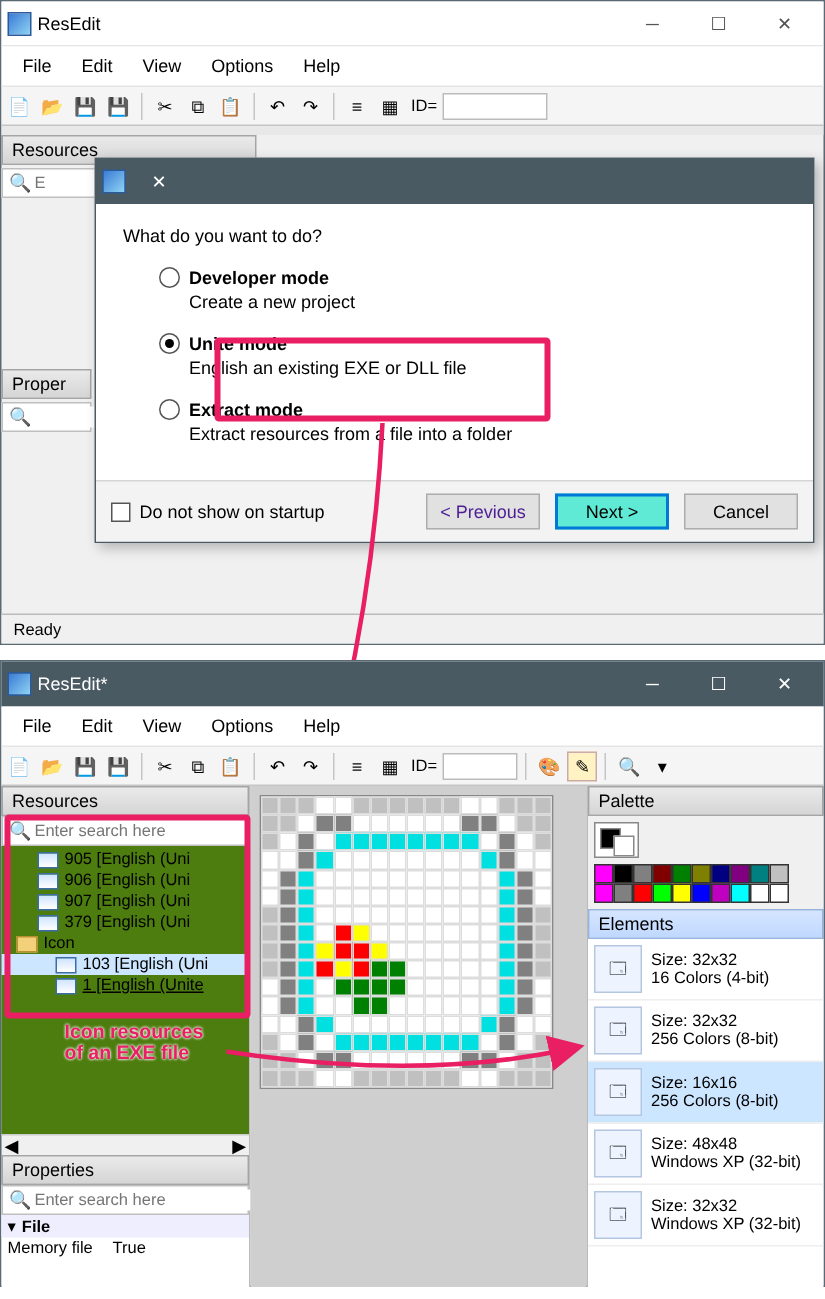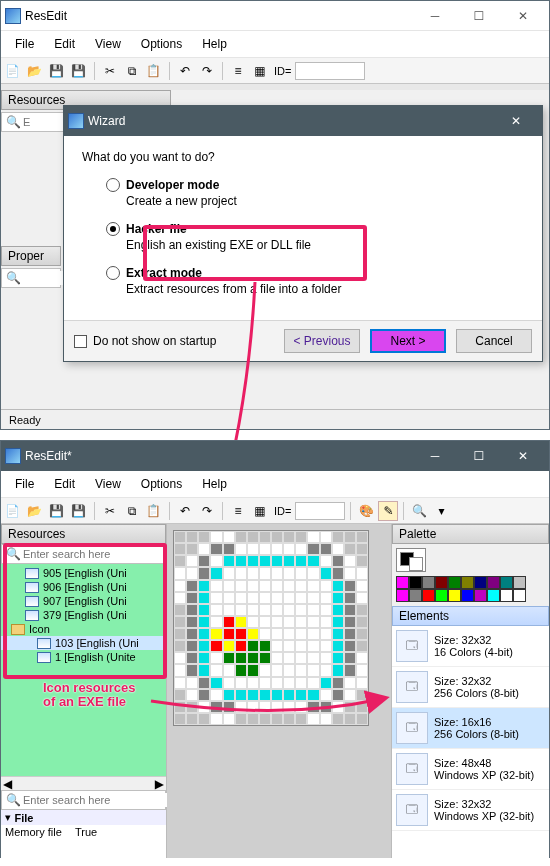--- a/index.html
+++ b/index.html
@@ -93,39 +93,39 @@
     padding:8px 10px; gap:10px; background:#f3f3f3;
   }
   .wizard-footer .spacer{flex:1;}
   .btn {
     min-width:76px; height:24px;
     border:1px solid #adadad; background:#e1e1e1;
     display:flex;align-items:center;justify-content:center;
     font-size:12px;
   }
   .btn.disabled{color:#4c1d95;}
-  .btn.primary{border:2px solid #0078d7; background:#d946ef;}
+  .btn.primary{border:2px solid #0078d7; background:#5eead4;}
   .checkbox{width:13px;height:13px;border:1px solid #555;background:#fff;display:inline-block;margin-right:6px;}
   .annot {
     position:absolute;
     border:4px solid #e91e63;
     border-radius:3px;
     pointer-events:none;
   }
   .annot-label{
     color:#e91e63; font-weight:bold; font-size:13px;
     text-shadow:0 0 2px #fff,0 0 2px #fff;
   }
   .arrow-svg{position:absolute;pointer-events:none;}
   
   .bottom-layout{display:flex; height:350px; position:relative;}
   .left-col{width:166px; display:flex;flex-direction:column;border-right:1px solid #bbb;}
   .mid-col{flex:1; display:flex; background:#cfcfcf;}
   .right-col{width:158px; display:flex;flex-direction:column;border-left:1px solid #bbb;}
-  .tree{font-size:11px; padding:2px 0; overflow:hidden; background:#86efac; flex:1;}
+  .tree{font-size:11px; padding:2px 0; overflow:hidden; background:#4d7c0f; flex:1;}
   .tree .item{display:flex;align-items:center; gap:4px; padding:1px 0 1px 24px; white-space:nowrap;}
   .tree .folder{padding-left:10px;}
   .tree .sel{background:#cde6ff;}
   .ico{display:inline-block;}
   .ico-dlg{width:14px;height:11px;border:1px solid #3a6ea5;background:linear-gradient(#cfe3ff,#fff);}
   .ico-fld{width:14px;height:11px;background:#f3d17a;border:1px solid #b89030;}
   .prop{background:#fff; font-size:11px;}
   .prop-row{display:flex;padding:1px 4px;}
   .prop-row .k{width:70px;}
   .elements-list{flex:1;overflow:hidden;background:#fff;font-size:11px;}
@@ -197,37 +197,36 @@
     </div>
   </div>
 
   <div class="statusbar" style="position:absolute;bottom:0;left:0;right:0;">
     <div class="cell" style="border:none;">Ready</div>
   </div>
 
   <div class="wizard" style="left:62px;top:104px;width:480px;">
     <div class="titlebar dark">
       <span class="appicon"></span>
-      <span class="title">Wizard</span>
       <div class="winbtns">
           <div class="winbtn">✕</div>
         </div>
     </div>
     <div class="wizard-body">
       <div style="margin-bottom:14px;">What do you want to do?</div>
 
       <div class="radio-row">
         <span class="radio"></span>
         <b>Developer mode</b>
       </div>
       <div class="radio-sub">Create a new project</div>
 
       <div class="radio-row">
         <span class="radio checked"></span>
-        <b>Hacker file</b>
+        <b>Unite mode</b>
       </div>
       <div class="radio-sub">English an existing EXE or DLL file</div>
 
       <div class="radio-row">
         <span class="radio"></span>
         <b>Extract mode</b>
       </div>
       <div class="radio-sub">Extract resources from a file into a folder</div>
     </div>
     <div class="wizard-footer">
@@ -324,29 +323,30 @@
             <span>379 [English (Uni</span>
           </div>
           <div class="item folder">
             <span class="ico ico-fld"></span>
             <span>Icon</span>
           </div>
           <div class="item sel" style="padding-left: 36px;">
             <span class="ico ico-dlg"></span>
             <span>103 [English (Uni</span>
           </div>
-          <div class="item" style="padding-left: 36px;">
+          <div class="item" style="padding-left: 36px; text-decoration: underline;">
             <span class="ico ico-dlg"></span>
             <span>1 [English (Unite</span>
           </div>
         </div>
       <div style="height:14px;display:flex;border-top:1px solid #ccc;">
         <div style="flex:1;text-align:left;padding:0 2px;">◀</div>
         <div style="flex:1;text-align:right;padding:0 2px;">▶</div>
       </div>
+      <div class="panel-header">Properties</div>
       <div class="searchbox">
         <span>🔍</span>
         <input placeholder="Enter search here" style="">
       </div>
       <div class="prop">
         <div style="background:#eef;padding:1px 4px;display:flex;align-items:center;gap:4px;">
           <span>▾</span>
           <b>File</b>
         </div>
         <div class="prop-row">

